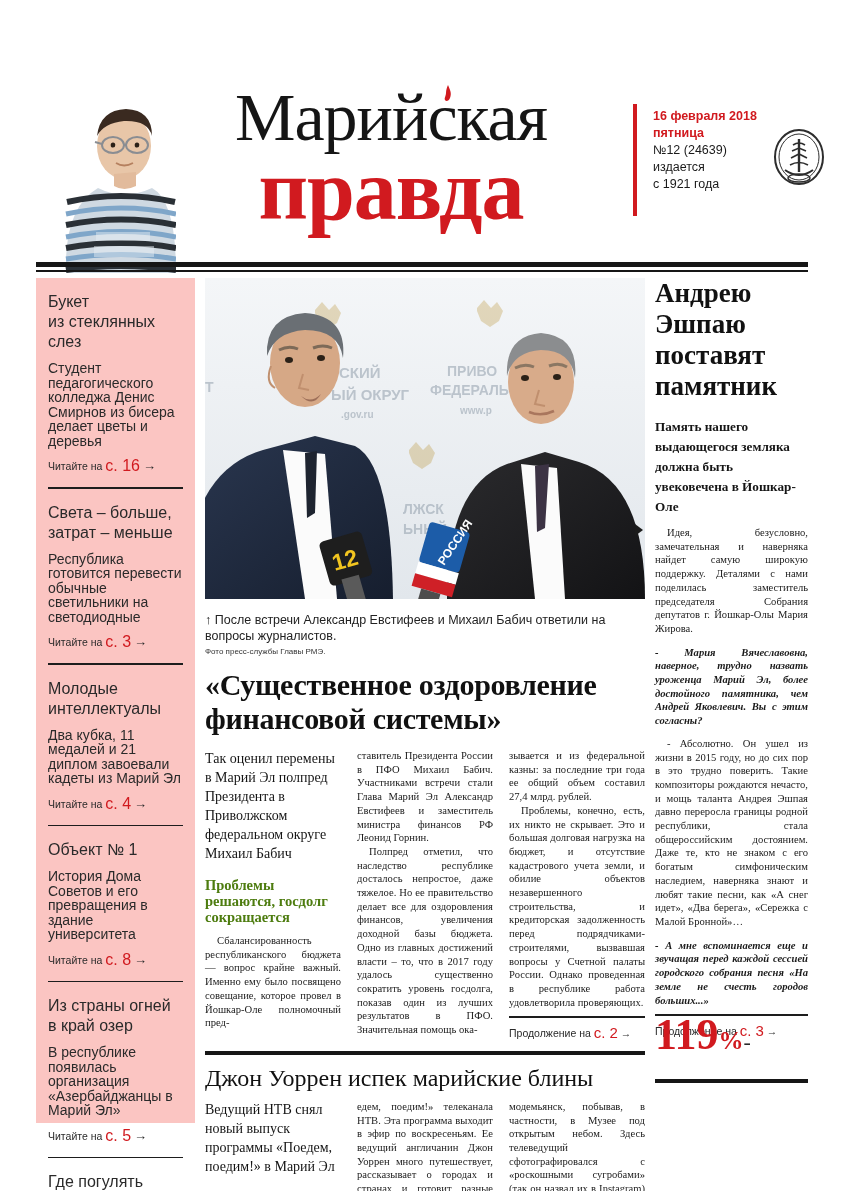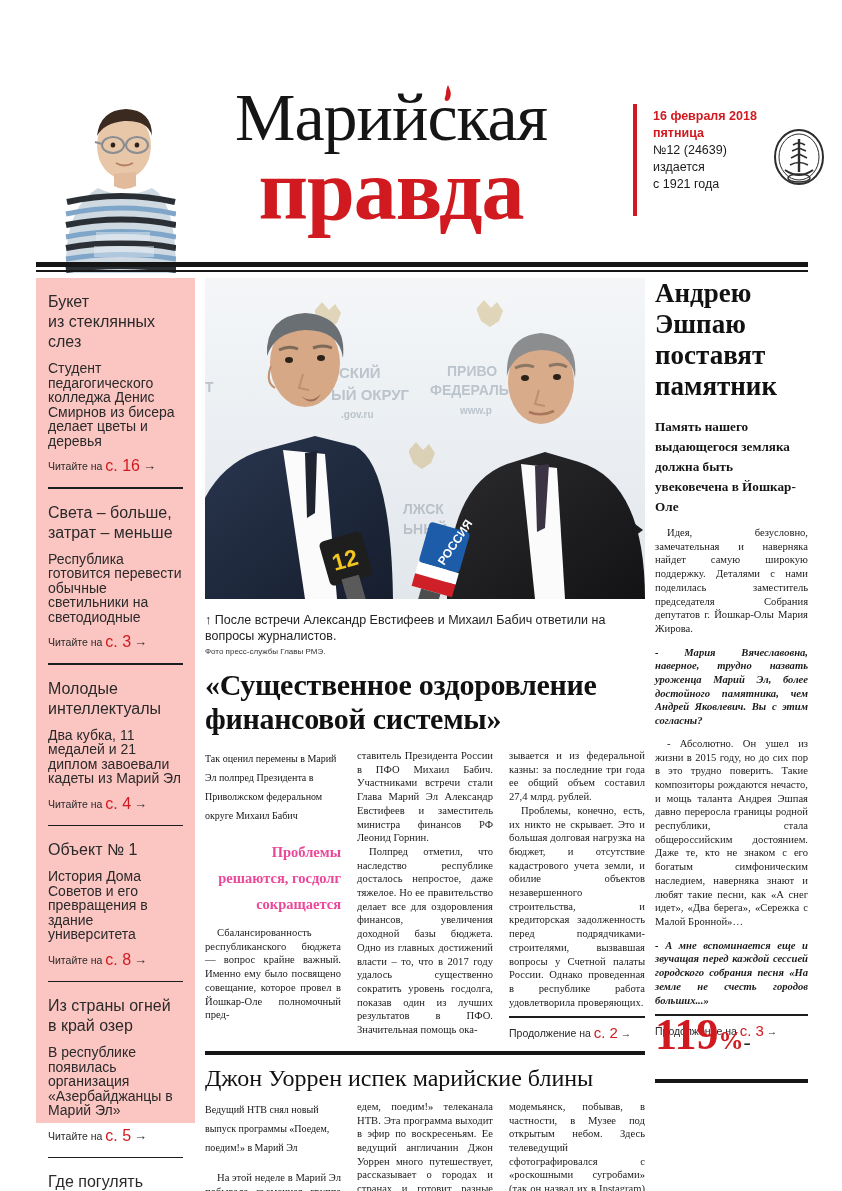--- a/index.html
+++ b/index.html
@@ -182,33 +182,32 @@
     letter-spacing: -0.3px;
   }
   .cols3 {
     display: flex;
     gap: 16px;
     margin-top: 13px;
   }
   .col { width: 136px; }
   .lead {
     font-family: "Liberation Serif", serif;
-    font-size: 10px;
+    font-size: 14px;
     line-height: 19px;
     color: #151515;
   }
   .subhead {
     font-family: "Liberation Serif", serif;
     font-weight: 700;
     font-size: 14.5px;
-    line-height: 26px;
-    color: #ec4899;
+    line-height: 16px;
+    color: #4d7c0f;
     margin-top: 14px;
     margin-bottom: 9px;
-    text-align: right;
   }
   .body-txt {
     font-family: "Liberation Serif", serif;
     font-size: 10.6px;
     line-height: 13.7px;
     text-align: justify;
     color: #1b1b1b;
     text-indent: 12px;
   }
   .body-txt.noind { text-indent: 0; }

